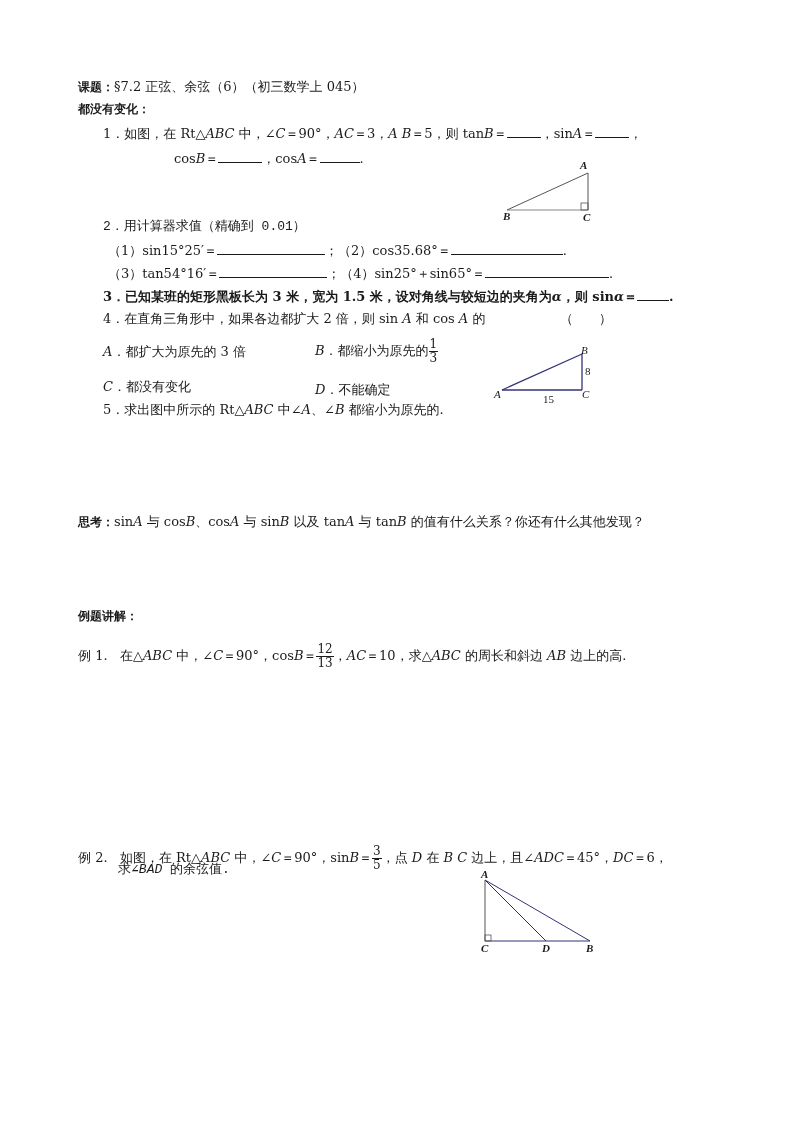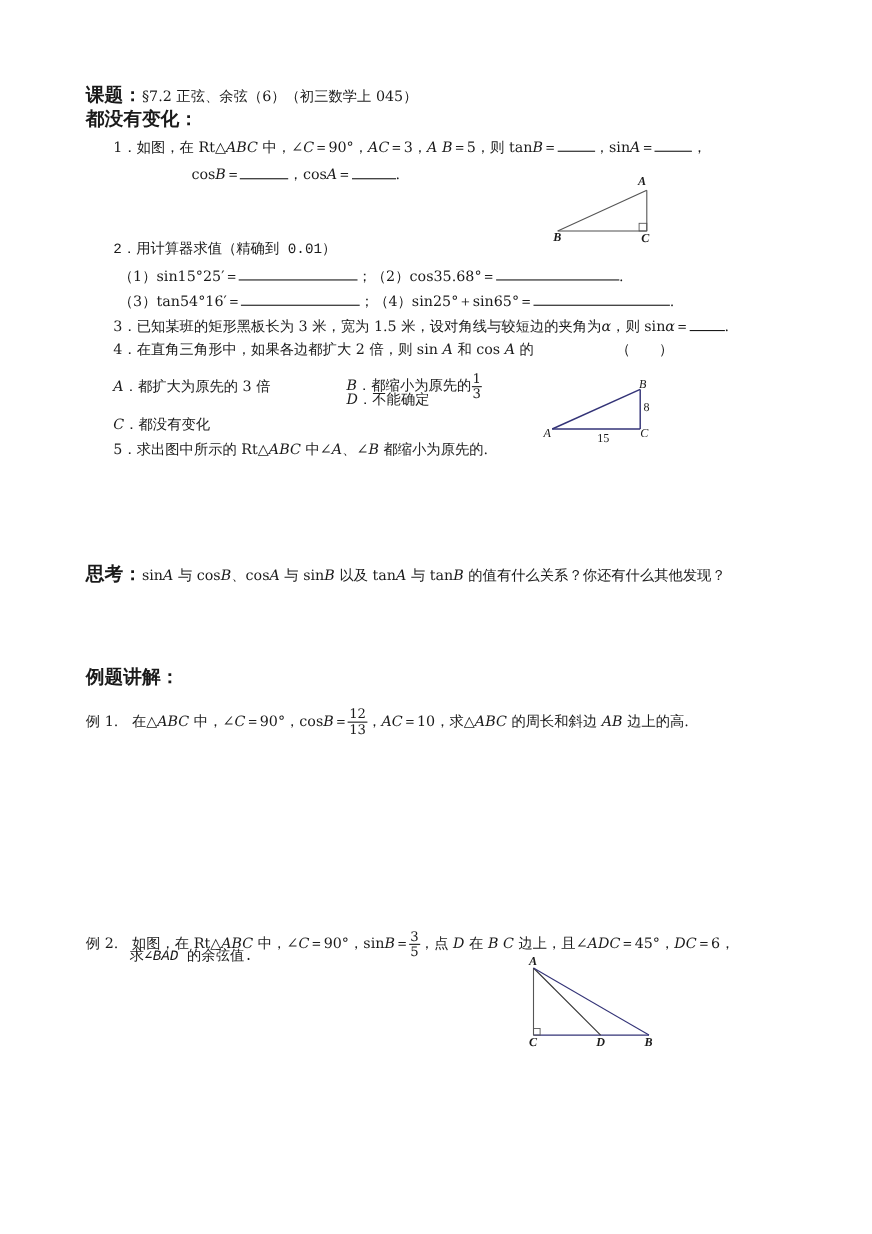--- a/index.html
+++ b/index.html
@@ -1,19 +1,19 @@
 <!DOCTYPE html>
 <html><head>
 <meta charset="utf-8">
 <style>
   html, body { margin: 0; padding: 0; background: #ffffff; }
   body { width: 793px; height: 1122px; position: relative; overflow: hidden;
          font-family: "DejaVu Serif", "Liberation Serif", serif; color: #1a1a1a; }
   .line { position: absolute; font-size: 13px; line-height: 16px; white-space: nowrap; }
-  .bold { font-weight: bold; font-family: "DejaVu Sans", "Liberation Sans", sans-serif; font-size: 17px; }
+  .bold { font-weight: bold; font-family: "DejaVu Sans", "Liberation Sans", sans-serif; font-size: 12px; }
   .it { font-style: italic; }
   .blank { display: inline-block; border-bottom: 1px solid #1a1a1a; height: 12px; vertical-align: baseline; }
   .frac { display: inline-block; vertical-align: middle; text-align: center; font-size: 12px; line-height: 13px; }
   .frac .num { display: block; border-bottom: 1px solid #1a1a1a; padding: 0 1px; }
   .frac .den { display: block; padding: 0 1px; }
   svg { position: absolute; left: 0; top: 0; }
   .lbl { position: absolute; font-size: 11px; font-style: italic; font-weight: bold; font-family: "Liberation Serif", serif; }
   .lbl2 { position: absolute; font-size: 11px; font-style: italic; font-family: "Liberation Serif", serif; }
   .num-lbl { position: absolute; font-size: 11px; font-family: "Liberation Serif", serif; }
 </style>
@@ -47,39 +47,39 @@
 </div>
 
 <div class="line" style="left:103px; top:219px;font-family:Liberation Mono, monospace;">2．用计算器求值（精确到 0.01）</div>
 <div class="line" style="left:108px; top:242px;">
   <span>（1）sin15°25′＝</span><span class="blank" style="width:108px"></span><span>；</span><span>（2）cos35.68°＝</span><span class="blank" style="width:112px"></span><span>.</span>
 </div>
 <div class="line" style="left:108px; top:265px;">
   <span>（3）tan54°16′＝</span><span class="blank" style="width:108px"></span><span>；</span><span>（4）sin25°＋sin65°＝</span><span class="blank" style="width:124px"></span><span>.</span>
 </div>
 
-<div class="line" style="left:103px; top:288px;">
+<div class="line" style="left:103px; top:288px;font-weight:bold;">
   <span>3．已知某班的矩形黑板长为 3 米，宽为 1.5 米，设对角线与较短边的夹角为</span><span class="it">α</span><span>，则 sin</span><span class="it">α</span><span>＝</span><span class="blank" style="width:32px"></span><span>.</span>
 </div>
 
 <div class="line" style="left:103px; top:311px;">
   <span>4．在直角三角形中，如果各边都扩大 2 倍，则 sin </span><span class="it">A</span><span> 和 cos </span><span class="it">A</span><span> 的</span>
 </div>
 <div class="line" style="left:560px; top:311px;">（　　）</div>
 
 <div class="line" style="left:103px; top:344px;">
   <span class="it">A</span><span>．都扩大为原先的 3 倍</span>
 </div>
 <div class="line" style="left:315px; top:338px;">
   <span class="it">B</span><span>．都缩小为原先的</span><span class="frac"><span class="num">1</span><span class="den">3</span></span>
 </div>
 <div class="line" style="left:103px; top:379px;">
   <span class="it">C</span><span>．都没有变化</span>
 </div>
-<div class="line" style="left:315px; top:356px;">
+<div class="line" style="left:315px; top:382px;">
   <span class="it">D</span><span>．不能确定</span>
 </div>
 
 <div style="position:absolute; left:0; top:0; width:793px; height:1122px; pointer-events:none;">
   <svg width="793" height="1122">
     <line x1="502" y1="390" x2="582" y2="390" stroke="#333377" stroke-width="1.3"></line>
     <line x1="582" y1="390" x2="582" y2="354" stroke="#333377" stroke-width="1.3"></line>
     <line x1="502" y1="390" x2="582" y2="354" stroke="#333377" stroke-width="1.3"></line>
   </svg>
   <span class="lbl2" style="left:581px; top:344px;">B</span>

